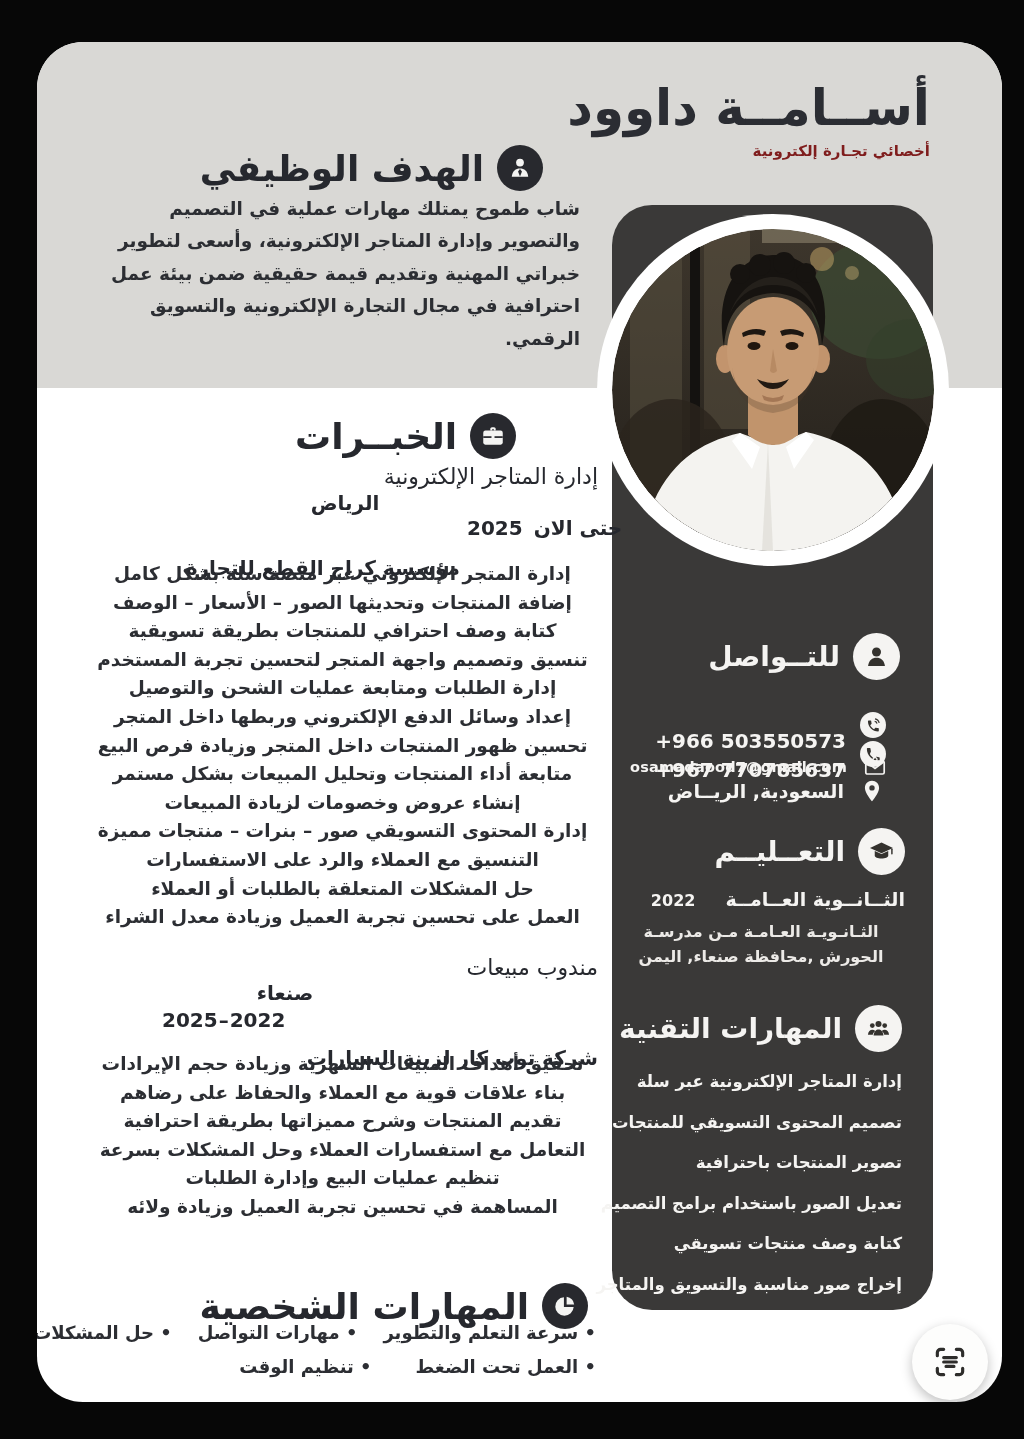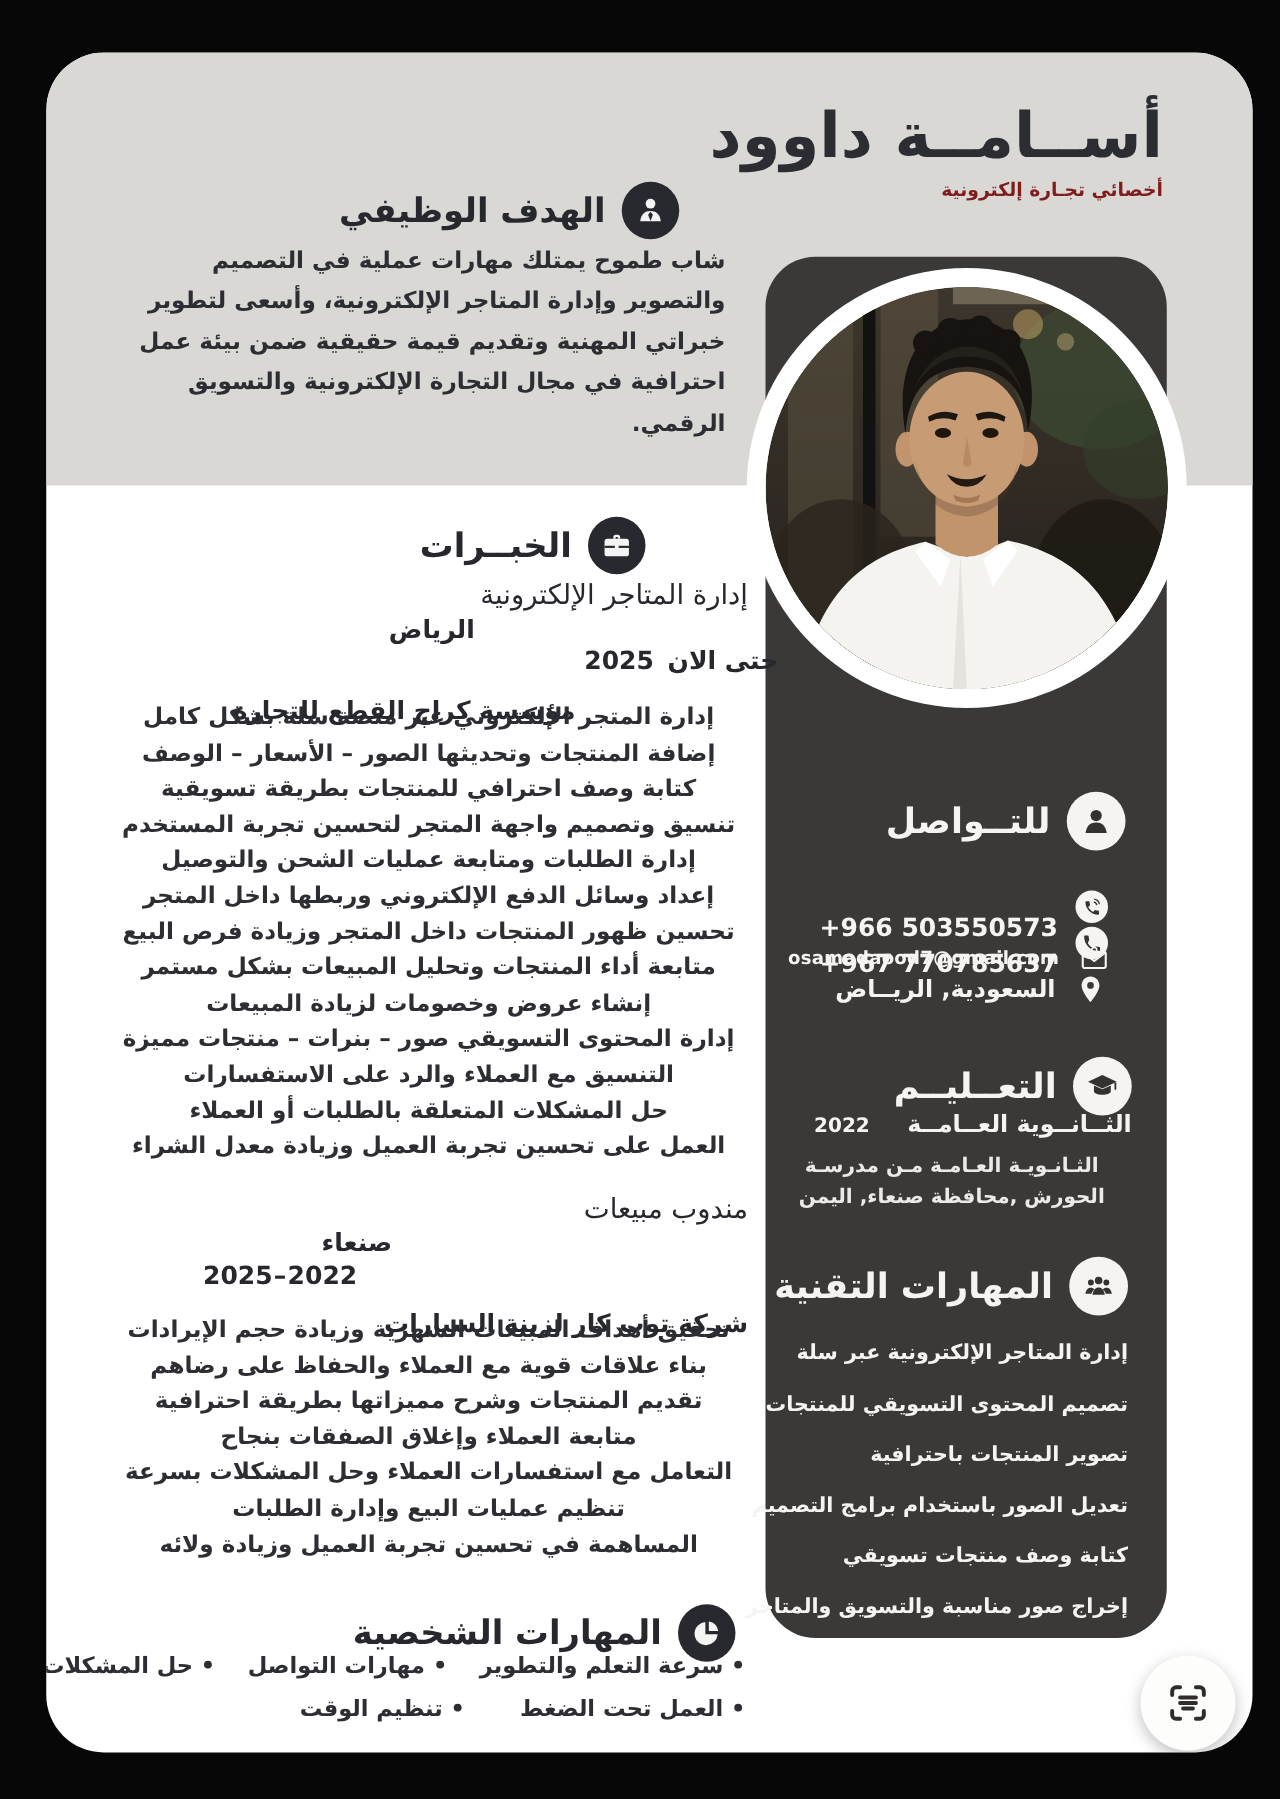--- a/index.html
+++ b/index.html
@@ -20,21 +20,21 @@
   #photo{position:absolute;left:15px;top:15px;width:322px;height:322px;border-radius:50%;overflow:hidden;}
   
   #name-block{position:absolute;right:72px;top:36px;text-align:right;color:#2b2d33;}
   #name-block h1{margin:0;font-size:50px;font-weight:700;letter-spacing:0;line-height:1.2;}
   #name-block p{margin:4px 0 0 0;font-size:15px;font-weight:600;color:#7f1d1d;}
   
   .sec-head{position:absolute;display:flex;direction:rtl;align-items:center;gap:13px;}
   .hcircle-dark{width:46px;height:46px;border-radius:50%;background:#28292e;color:#f4f4f2;
     display:flex;align-items:center;justify-content:center;flex:0 0 auto;}
   .hcircle-dark svg{width:26px;height:26px;}
-  .sec-head .lbl-dark{font-size:27px;font-weight:800;color:#26282e;white-space:nowrap;}
+  .sec-head .lbl-dark{font-size:36px;font-weight:800;color:#26282e;white-space:nowrap;}
   
   .hcircle-light{width:47px;height:47px;border-radius:50%;background:#f5f4f2;color:#34322e;
     display:flex;align-items:center;justify-content:center;flex:0 0 auto;}
   .hcircle-light svg{width:27px;height:27px;}
   .sec-head .lbl-light{font-size:28px;font-weight:800;color:#f5f4f2;white-space:nowrap;}
   
   #objective-text{position:absolute;right:422px;top:151px;width:478px;text-align:right;
     font-size:18.5px;font-weight:700;line-height:32.4px;color:#2c2e33;}
   
   .job-title{position:absolute;font-size:22px;font-weight:400;color:#26282e;white-space:nowrap;}
@@ -193,21 +193,20 @@
   <div class="job-company" style="right:404px;top:964px;">شركة توب كار لزينة السيارات</div>
   <div class="job-dates" style="left:125px;top:966px;gap:1px;">
     <span>2025</span>
     <span>–</span>
     <span>2022</span>
   </div>
   <div class="blist" style="top:1008px;">
       <div>تحقيق أهداف المبيعات الشهرية وزيادة حجم الإيرادات</div>
       <div>بناء علاقات قوية مع العملاء والحفاظ على رضاهم</div>
       <div>تقديم المنتجات وشرح مميزاتها بطريقة احترافية</div>
-      <div>متابعة العملاء وإغلاق الصفقات بنجاح</div>
       <div>التعامل مع استفسارات العملاء وحل المشكلات بسرعة</div>
       <div>تنظيم عمليات البيع وإدارة الطلبات</div>
       <div>المساهمة في تحسين تجربة العميل وزيادة ولائه</div>
     </div>
 
   <div class="sec-head" style="right:414px;top:1241px;">
     <span class="hcircle-dark">
       <svg viewBox="0 0 24 24" fill="currentColor">
           <path d="M11,4 A8.5,8.5 0 1 0 20,13 L11,13 Z"></path>
           <path d="M13.5,3.5 A8.5,8.5 0 0 1 20.5,10.5 L13.5,10.5 Z"></path>
@@ -263,21 +262,21 @@
   </div>
   <div class="c-row" style="right:116px;top:736px;">
     <span class="bicon">
       <svg viewBox="0 0 24 24" fill="currentColor">
           <path d="M12,1.8 C8,1.8 4.9,4.9 4.9,8.9 c0,5.2 7.1,13.3 7.1,13.3 s7.1,-8.1 7.1,-13.3 c0,-4 -3.1,-7.1 -7.1,-7.1 Z M12,11.6 a2.7,2.7 0 1 1 0,-5.4 a2.7,2.7 0 0 1 0,5.4 Z"></path>
         </svg>
     </span>
     <span class="c-loc">السعودية, الريــاض</span>
   </div>
 
-  <div class="sec-head" style="right:97px;top:803px;">
+  <div class="sec-head" style="right:97px;top:786px;">
     <span class="hcircle-light">
       <svg viewBox="0 0 24 24" fill="currentColor">
           <path d="M12,4 L1.8,8.8 12,13.6 22.2,8.8 Z"></path>
           <path d="M6,11.5 v4.2 c0,1.4 2.7,2.5 6,2.5 s6,-1.1 6,-2.5 v-4.2 l-6,2.8 Z"></path>
           <rect x="20.6" y="9.4" width="1.3" height="5.2" rx=".6"></rect>
         </svg>
     </span>
     <span class="lbl-light">التعــليــم</span>
   </div>
   <div id="edu-degree">

